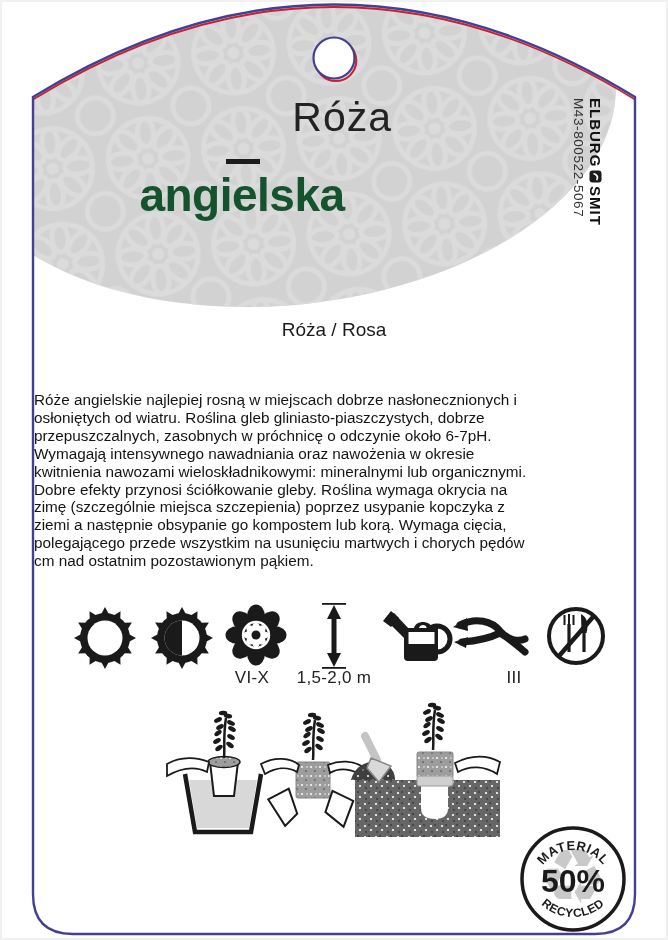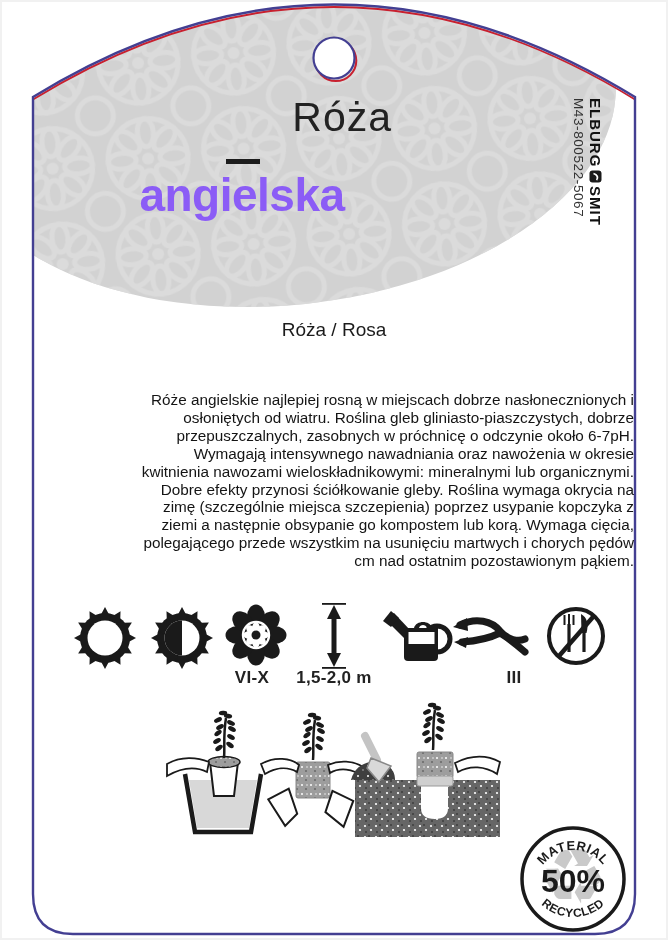--- a/index.html
+++ b/index.html
@@ -15,36 +15,36 @@
   body{background:#ffffff;font-family:"Liberation Sans",sans-serif;color:var(--ink)}
   .canvas{position:relative;width:668px;height:940px;background:#fff;overflow:hidden;
           box-shadow:inset 0 0 0 2px #f1f1f1}
   .abs{position:absolute}
   svg{display:block}
 
   .title-line1{left:92px;top:94px;width:300px;text-align:right;
     font-size:41px;font-weight:400;letter-spacing:1px;color:#222}
   .title-divider{left:226px;top:159px;width:34px;height:5px;background:#1c1c1c}
   .title-line2{left:72px;top:168px;width:340px;text-align:center;
-    font-size:46px;font-weight:700;letter-spacing:-0.5px;color:#8b5cf6}
+    font-size:46px;font-weight:700;letter-spacing:-0.5px;color:#14532d}
 
   .side-text{left:570px;top:98px;height:230px;writing-mode:vertical-rl;
     display:flex;flex-direction:column;align-items:flex-start}
   .side-brand{font-size:15px;font-weight:700;letter-spacing:1px;color:#111;
     display:inline-flex;align-items:center;gap:3px}
   .side-code{font-size:13.5px;font-weight:400;letter-spacing:0.6px;color:#333;margin-top:0}
   .side-text span{line-height:17px}
 
   .heading{left:34px;top:318px;width:600px;text-align:center;
     font-size:19px;font-weight:400;line-height:24px;color:#1b1b1b}
 
-  .description{left:34px;top:391px;width:600px;text-align:right;
+  .description{left:34px;top:391px;width:600px;text-align:left;
     font-size:15.3px;font-weight:400;line-height:17.9px;color:#141414;white-space:nowrap}
 
-  .care-label{top:668px;text-align:center;font-size:17px;font-weight:700;color:#222;letter-spacing:0.3px}
+  .care-label{top:668px;text-align:center;font-size:17px;font-weight:400;color:#222;letter-spacing:0.3px}
   .lbl-flowering{left:212px;width:80px}
   .lbl-height{left:272px;width:124px}
   .lbl-pruning{left:484px;width:60px}
 </style>
 </head>
 <body>
 
 <div class="canvas">
 
   <svg class="abs" style="left:0;top:0" width="668" height="940" viewBox="0 0 668 940">

